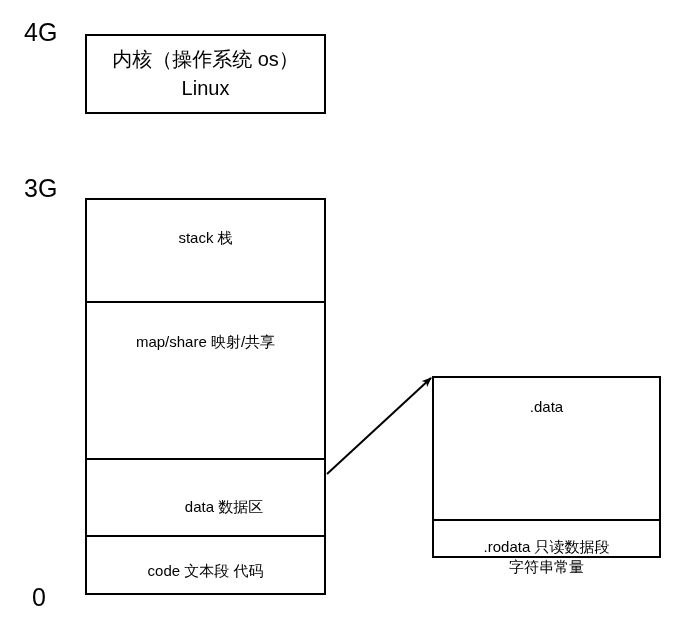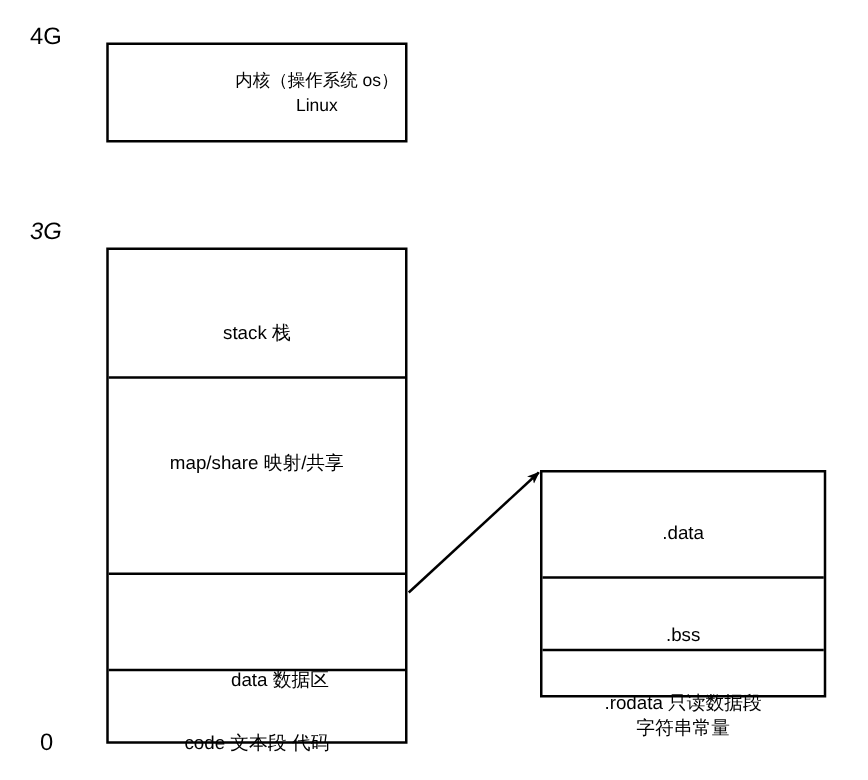--- a/index.html
+++ b/index.html
@@ -15,27 +15,27 @@
   #canvas {
     position: relative;
     width: 694px;
     height: 624px;
     background: #ffffff;
     overflow: hidden;
   }
   
   .scale-label {
     position: absolute;
-    font-size: 19px;
+    font-size: 25px;
     line-height: 1;
     color: #000000;
     white-space: nowrap;
   }
   #label-4g { left: 24px; top: 20px; }
-  #label-3g { left: 24px; top: 176px; font-style: italic; }
+  #label-3g { left: 24px; top: 176px; }
   #label-0  { left: 32px; top: 585px; }
 
   
   .box {
     position: absolute;
     box-sizing: border-box;
     background: #ffffff;
     border: 2px solid #000000;
   }
   
@@ -60,21 +60,21 @@
     height: 182px;
   }
 
   
   .row {
     position: absolute;
     left: 0;
     width: 100%;
     box-sizing: border-box;
     display: flex;
-    align-items: flex-end;
+    align-items: center;
     justify-content: center;
     text-align: center;
   }
   .row + .row { }
   .row-div {
     border-top: 2px solid #000000;
     margin-top: 24px;
   }
   .row-text {
     font-size: 15px;
@@ -97,25 +97,24 @@
 
   
   #kernel-text {
     position: absolute;
     left: 0; top: 0;
     width: 100%; height: 100%;
     display: flex;
     align-items: center;
     justify-content: center;
     text-align: center;
-    font-size: 14px;
+    font-size: 20px;
     line-height: 1.45;
     white-space: pre-line;
     color: #000000;
-    padding-left: 48px;
   }
 
   
   #connector {
     position: absolute;
     left: 0;
     top: 0;
     width: 694px;
     height: 624px;
     pointer-events: none;
@@ -157,23 +156,20 @@
     </div>
 
   </div>
 
   <div class="box" id="segment-box">
 
     <div class="row" id="row-dotdata">
       <span class="row-text">.data</span>
     </div>
 
-    <div class="row row-div" id="row-dotbss">
-      <span class="row-text">.bss</span>
-    </div>
 
     <div class="row row-div" id="row-dotrodata">
       <span class="row-text">.rodata 只读数据段
 字符串常量</span>
     </div>
 
   </div>
 
   <svg id="connector" viewBox="0 0 694 624">
     <defs>

